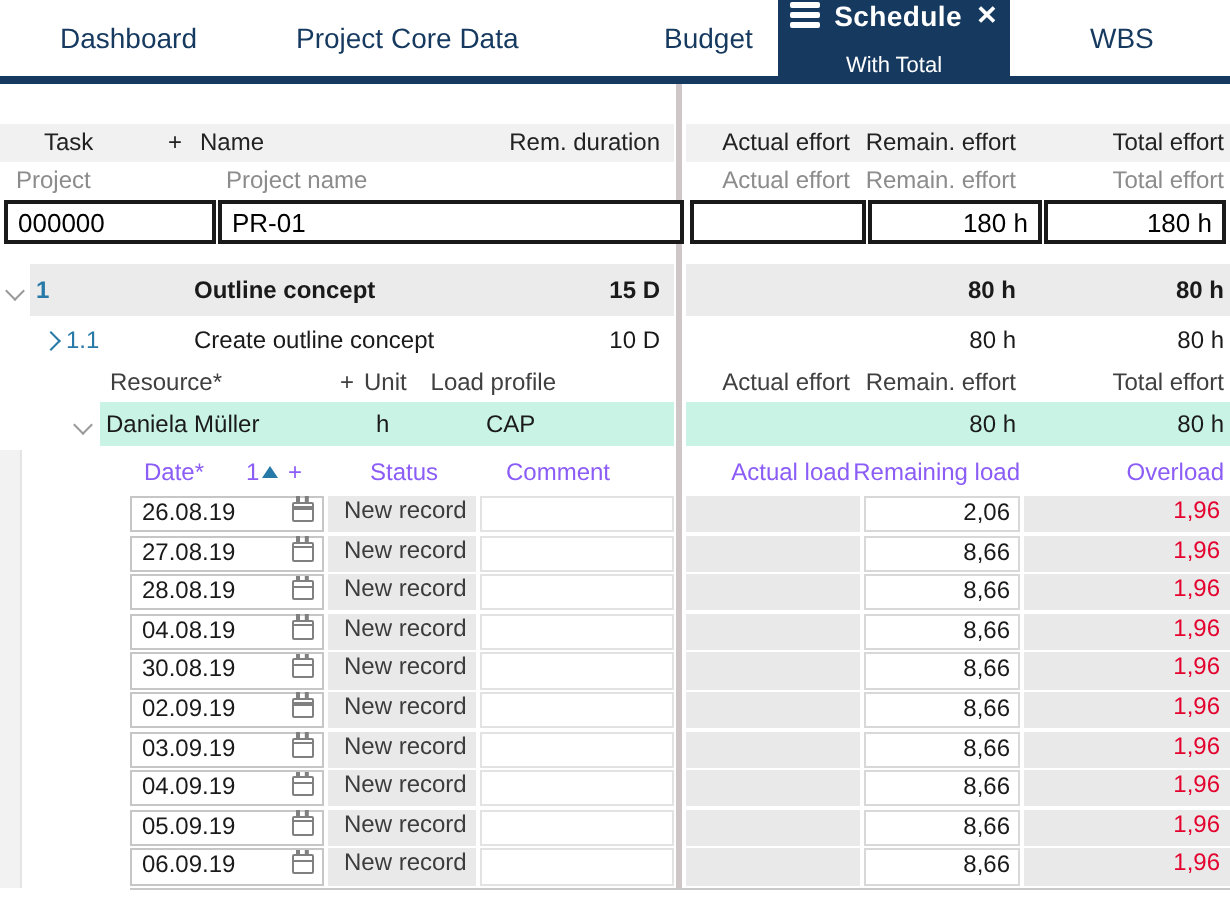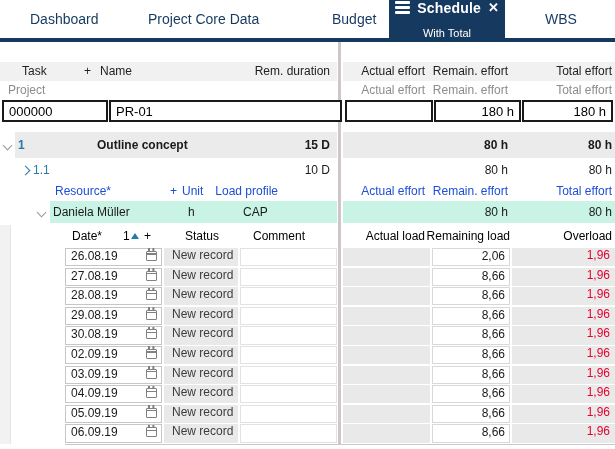--- a/index.html
+++ b/index.html
@@ -48,27 +48,27 @@
   .r1-bg-r { position:absolute; left:343px; top:132px; width:272px; height:26px; background:#EBEBEB; }
   .r1 { top:132px; height:26px; line-height:26px; }
   .r11 { top:159px; height:22px; line-height:22px; }
   .bold { font-weight:bold; }
   .blue { color:#2779A7; }
   .chev { position:absolute; width:7px; height:7px; border-right:1.7px solid #9a9a9a; border-bottom:1.7px solid #9a9a9a; }
   .chev.down { transform:rotate(45deg); }
   .chev.rightc { transform:rotate(-45deg); border-color:#2779A7; }
 
   
-  .resh { top:183px; height:17px; line-height:17px; color:#1d4ed8; }
+  .resh { top:183px; height:17px; line-height:17px; color:#404040; }
   .mint-bg-l { position:absolute; left:50px; top:201px; width:287px; height:22px; background:#C9F3E5; }
   .mint-bg-r { position:absolute; left:343px; top:201px; width:272px; height:22px; background:#C9F3E5; }
   .resr { top:201px; height:22px; line-height:22px; }
 
   
-  .dhdr { top:225px; height:22px; line-height:22px; color:#000000; }
+  .dhdr { top:225px; height:22px; line-height:22px; color:#8b5cf6; }
   .sort-tri { position:absolute; top:233px; width:0; height:0;
     border-left:4px solid transparent; border-right:4px solid transparent; border-bottom:6px solid #2779A7; }
   .left-strip { position:absolute; left:0; top:225px; width:11px; height:219px; background:#F2F2F2; border-right:1px solid #E4E4E4; }
   .tbl-bottom { position:absolute; left:65px; top:444px; width:550px; height:1px; background:#C9C9C9; }
 
   .drow { position:absolute; left:0; width:615px; height:19.6px; font-size:12px; }
   .drow .cell { position:absolute; top:0; height:18.2px; display:flex; }
   .cell-date { left:65px; width:97px; background:#fff; border:1px solid #C6C6C6; padding:0 4px 0 5px; justify-content:space-between; }
   .cell-status { left:164px; width:74px; background:#E9E9E9; padding-left:8px; color:#3c3c3c; }
   .cell-comment { left:240px; width:97px; background:#fff; border:1px solid #E2E2E2; }
@@ -111,20 +111,21 @@
   <div class="hdrA-bg-r"></div>
   <span class="rowtxt hA" style="left:22px">Task</span>
   <span class="rowtxt hA" style="left:84px">+</span>
   <span class="rowtxt hA" style="left:100px">Name</span>
   <span class="rowtxt hA" style="right:285px">Rem. duration</span>
   <span class="rowtxt hA" style="right:190px">Actual effort</span>
   <span class="rowtxt hA" style="right:107px">Remain. effort</span>
   <span class="rowtxt hA" style="right:3px">Total effort</span>
 
   <span class="rowtxt hB" style="left:8px">Project</span>
+  <span class="rowtxt hB" style="left:113px">Project name</span>
   <span class="rowtxt hB" style="right:190px">Actual effort</span>
   <span class="rowtxt hB" style="right:107px">Remain. effort</span>
   <span class="rowtxt hB" style="right:3px">Total effort</span>
 
   <div class="icell" style="left:2px;width:106px">000000</div>
   <div class="icell" style="left:109px;width:233px">PR-01</div>
   <div class="icell right" style="left:345px;width:88px"></div>
   <div class="icell right" style="left:434px;width:87px">180 h</div>
   <div class="icell right" style="left:522px;width:91px">180 h</div>
 
@@ -132,20 +133,21 @@
   <div class="r1-bg-r"></div>
   <span class="chev down" style="left:4px;top:142px"></span>
   <span class="rowtxt r1 blue bold" style="left:18px">1</span>
   <span class="rowtxt r1 bold" style="left:97px">Outline concept</span>
   <span class="rowtxt r1 bold" style="right:285px">15 D</span>
   <span class="rowtxt r1 bold" style="right:107px">80 h</span>
   <span class="rowtxt r1 bold" style="right:3px">80 h</span>
 
   <span class="chev rightc" style="left:22px;top:167px"></span>
   <span class="rowtxt r11 blue" style="left:33px">1.1</span>
+  <span class="rowtxt r11" style="left:97px">Create outline concept</span>
   <span class="rowtxt r11" style="right:285px">10 D</span>
   <span class="rowtxt r11" style="right:107px">80 h</span>
   <span class="rowtxt r11" style="right:3px">80 h</span>
 
   <span class="rowtxt resh" style="left:55px">Resource*</span>
   <span class="rowtxt resh" style="left:170px">+</span>
   <span class="rowtxt resh" style="left:182px">Unit</span>
   <span class="rowtxt resh" style="right:337px">Load profile</span>
   <span class="rowtxt resh" style="right:190px">Actual effort</span>
   <span class="rowtxt resh" style="right:107px">Remain. effort</span>
@@ -233,21 +235,21 @@
       <div class="cell cell-remain">
         <span>8,66</span>
       </div>
       <div class="cell cell-over">
         <span>1,96</span>
       </div>
     </div>
 
     <div class="drow" style="top: 306.8px;">
       <div class="cell cell-date">
-        <span>29.08.19</span>
+        <span>04.08.19</span>
         <span class="cal"></span>
       </div>
       <div class="cell cell-status">
         <span>New record</span>
       </div>
       <div class="cell cell-comment">
         <span></span>
       </div>
       <div class="cell cell-actual">
         <span></span>

